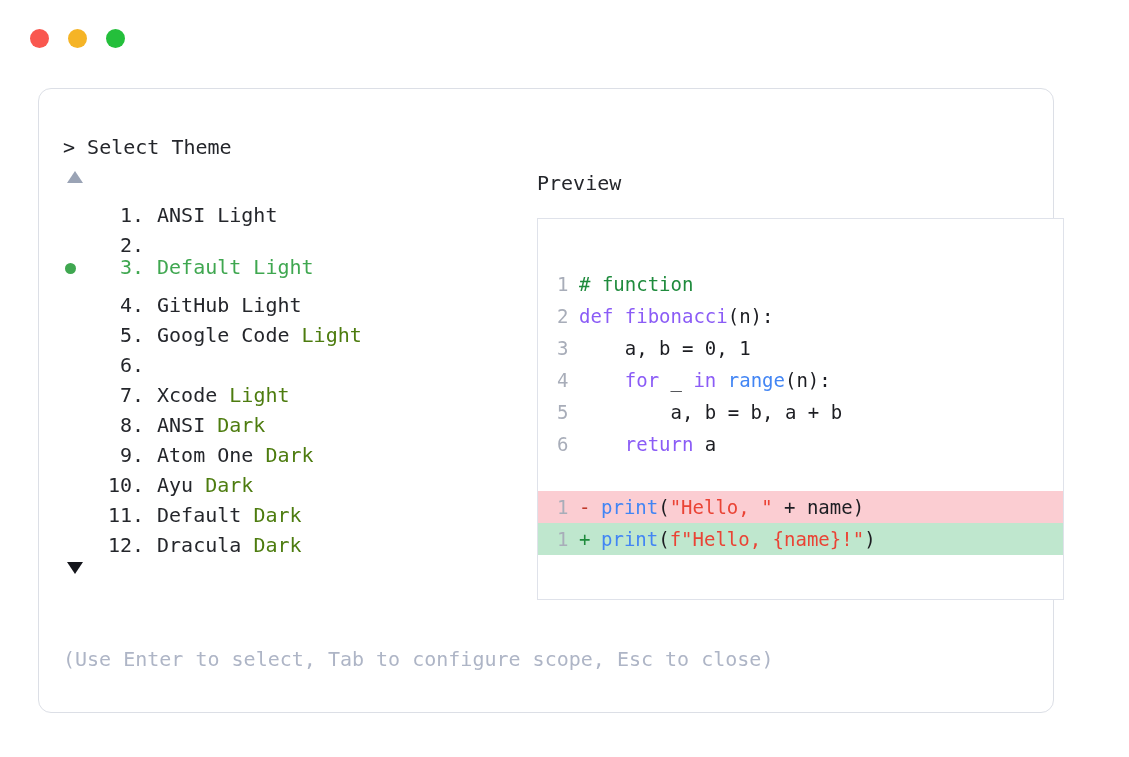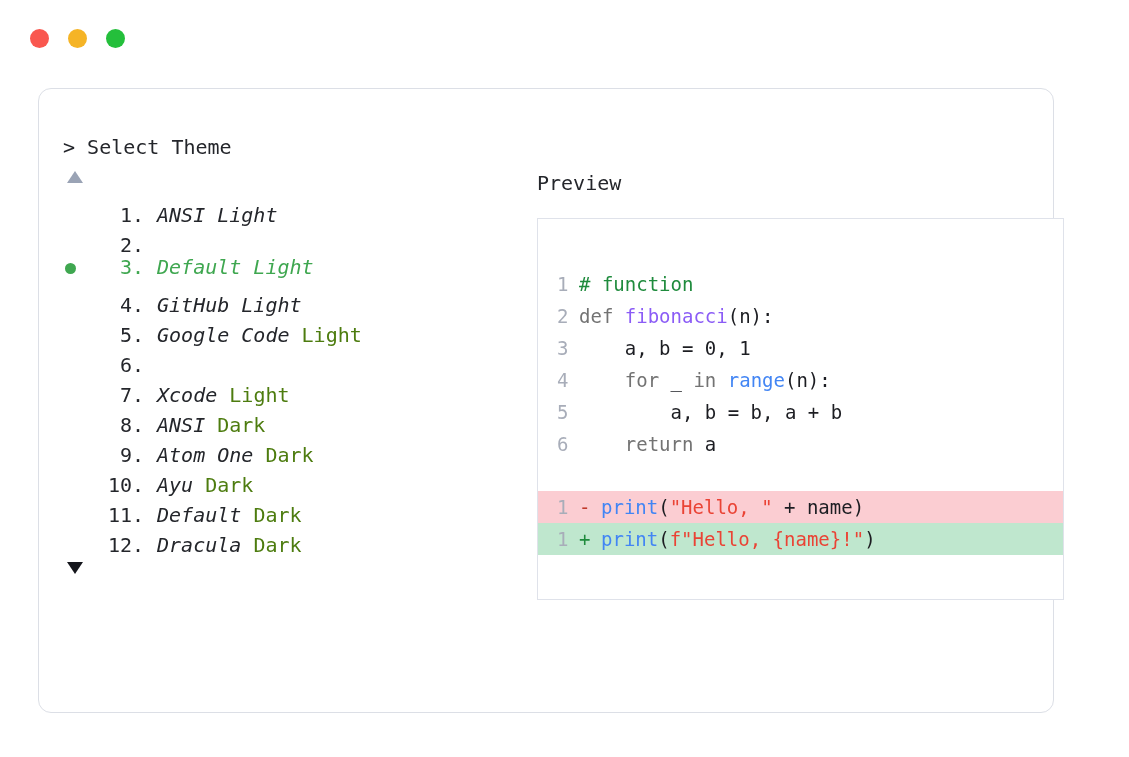--- a/index.html
+++ b/index.html
@@ -122,21 +122,21 @@
     background: #3fa750;
     margin-left: 2px;
   }
   .num-cell {
     width: 54px;
     flex: 0 0 54px;
     text-align: right;
     color: #24262b;
     padding-right: 1px;
   }
-  .name-cell { color: #24262b; font-style: italic; }
+  .name-cell { color: #24262b; }
   .suffix-cell { color: #4d7c0f; }
 
   .theme-row.selected .num-cell,
   .theme-row.selected .name-cell { color: #3fa750; }
   .theme-row.selected .suffix-cell { color: #3fa750; }
 
   
   .hint {
     position: absolute;
     left: 24px;
@@ -170,21 +170,21 @@
   .gutter {
     width: 22px;
     flex: 0 0 22px;
     text-align: left;
     color: #a8adb9;
   }
   .code-text { white-space: pre; }
 
   
   .tok-comment  { color: #1f8b3d; }
-  .tok-keyword  { color: #737373; }
+  .tok-keyword  { color: #8b5cf6; }
   .tok-func     { color: #8b5cf6; }
   .tok-plain    { color: #1c1d22; }
   .tok-string   { color: #ea4335; }
   .tok-number   { color: #1c1d22; }
   .tok-builtin  { color: #4285f4; }
 
   
   .diff-block {
     position: absolute;
     left: 0;
@@ -257,13 +257,14 @@
         <div class="code-block" id="code-block"><div class="code-line"><span class="gutter">1</span><span class="code-text"><span class="tok-comment"># function</span></span></div><div class="code-line"><span class="gutter">2</span><span class="code-text"><span class="tok-keyword">def </span><span class="tok-func">fibonacci</span><span class="tok-plain">(n):</span></span></div><div class="code-line"><span class="gutter">3</span><span class="code-text"><span class="tok-plain">    a, b = </span><span class="tok-number">0</span><span class="tok-plain">, </span><span class="tok-number">1</span></span></div><div class="code-line"><span class="gutter">4</span><span class="code-text"><span class="tok-plain">    </span><span class="tok-keyword">for</span><span class="tok-plain"> _ </span><span class="tok-keyword">in</span><span class="tok-plain"> </span><span class="tok-builtin">range</span><span class="tok-plain">(n):</span></span></div><div class="code-line"><span class="gutter">5</span><span class="code-text"><span class="tok-plain">        a, b = b, a + b</span></span></div><div class="code-line"><span class="gutter">6</span><span class="code-text"><span class="tok-plain">    </span><span class="tok-keyword">return</span><span class="tok-plain"> a</span></span></div></div>
         <div class="diff-block" id="diff-block">
             <div class="diff-line diff-del"><span class="diff-gutter">1</span><span class="diff-marker">-</span><span class="code-text"><span class="tok-builtin">print</span><span class="tok-plain">(</span><span class="tok-string">"Hello, "</span><span class="tok-plain"> + name)</span></span></div>
             <div class="diff-line diff-add"><span class="diff-gutter">1</span><span class="diff-marker">+</span><span class="code-text"><span class="tok-builtin">print</span><span class="tok-plain">(</span><span class="tok-string">f"Hello, {name}!"</span><span class="tok-plain">)</span></span></div>
           </div>
       </div>
     </div>
 
   </div>
 
+  <div class="hint">(Use Enter to select, Tab to configure scope, Esc to close)</div>
 </div>
 
 </body></html>

